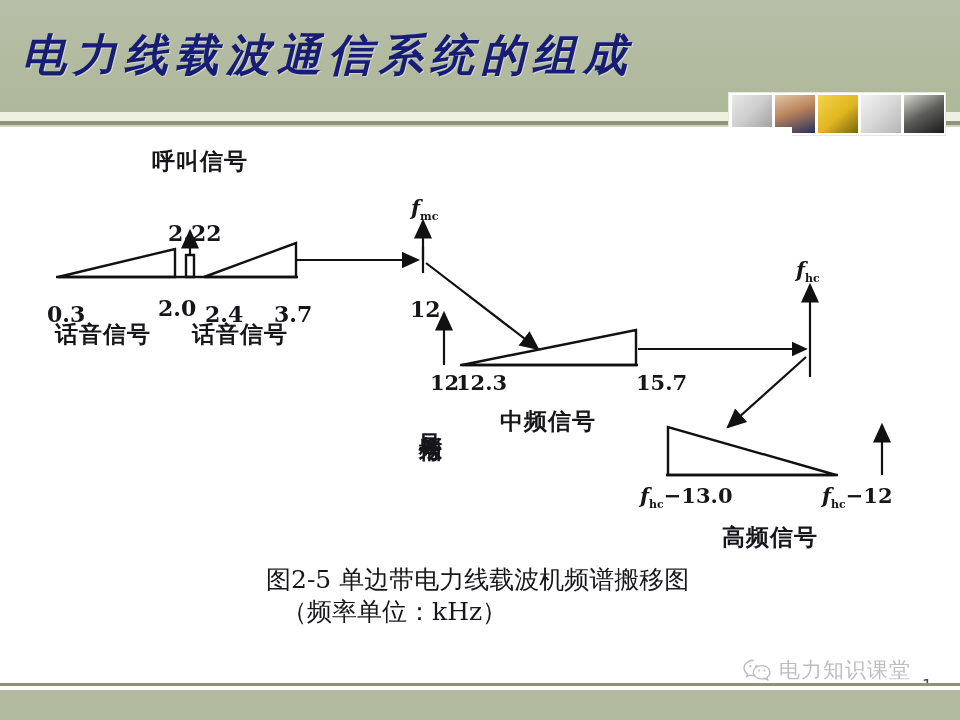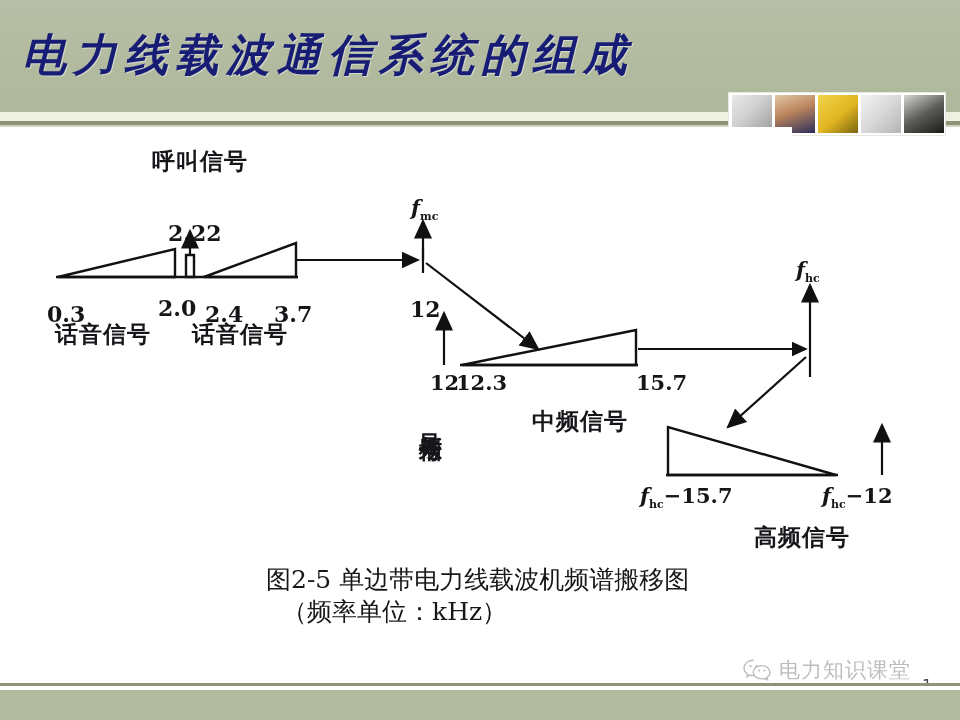--- a/index.html
+++ b/index.html
@@ -286,37 +286,37 @@
 
     <div class="fsym" style="left:411px; top:68px;">
       <span>f</span><sub>mc</sub>
     </div>
     <div class="dlabel num" style="left:410px; top:152px;">12</div>
 
     <div class="dlabel numsm" style="left:430px; top:245px;">12</div>
     <div class="dlabel numsm" style="left:456px; top:245px;">12.3</div>
     <div class="dlabel numsm" style="left:636px; top:245px;">15.7</div>
 
-    <div class="dlabel cjk" style="left:500px; top:282px;margin-left:32px;">中频信号</div>
+    <div class="dlabel cjk" style="left:500px; top:282px;">中频信号</div>
 
     <div class="dlabel vertical" style="left:420px; top:288px;">导频信号</div>
 
     <div class="fsym" style="left:796px; top:130px;">
       <span>f</span><sub>hc</sub>
     </div>
 
     <div class="fsym" style="left:640px; top:356px;">
-      <span>f</span><sub>hc</sub><span style="font-style:normal;">−15.7</span>
+      <span>f</span><sub>hc</sub><span style="font-style:normal;">−13.0</span>
     </div>
 
     <div class="fsym" style="left:822px; top:356px;">
       <span>f</span><sub>hc</sub><span style="font-style:normal;">−12</span>
     </div>
 
-    <div class="dlabel cjk" style="left:754px; top:398px;">高频信号</div>
+    <div class="dlabel cjk" style="left:722px; top:398px;">高频信号</div>
 
     <div class="caption b" style="left:222px; top:438px;">图2-5 单边带电力线载波机频谱搬移图</div>
     <div class="caption" style="left:238px; top:470px;">（频率单位：kHz）</div>
 
   </div>
 
   <div class="watermark">
     <svg class="wm-logo" viewBox="0 0 30 26">
       <g fill="none" stroke="#6d6d6d" stroke-width="1.4">
         <path d="M11.6,3.2 C6.2,3.2 2,6.7 2,11 c0,2.4 1.4,4.6 3.6,6 L4.8,19.6 L7.9,18.1 c1.1,0.3 2.4,0.5 3.7,0.5 c0.4,0 0.8,0 1.2,-0.1"></path>

